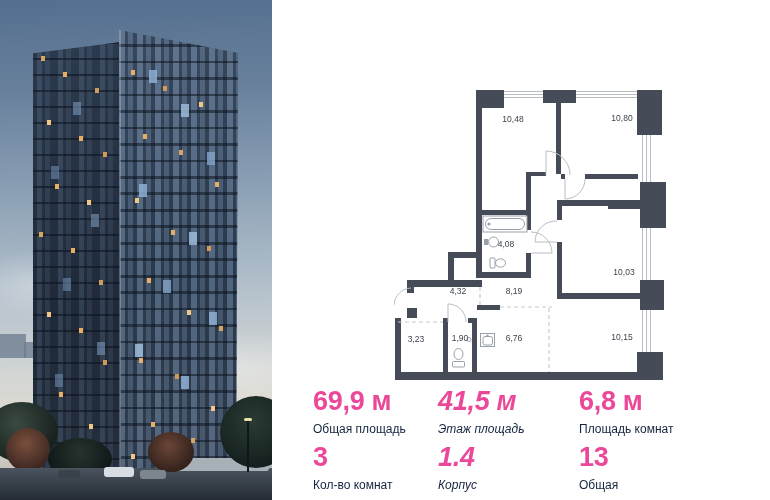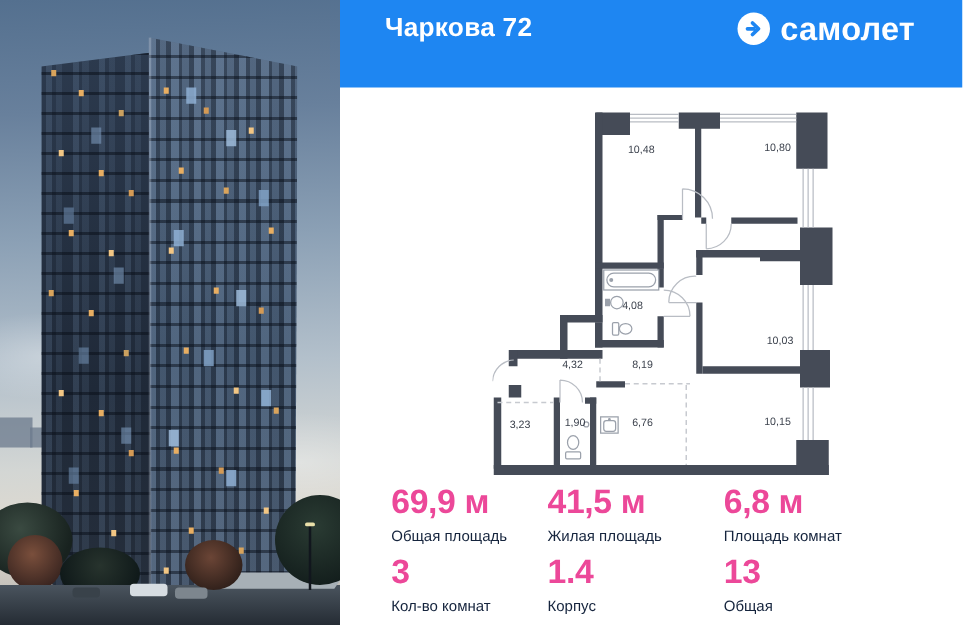--- a/index.html
+++ b/index.html
@@ -82,21 +82,21 @@
   .title{position:absolute;left:36px;top:11px;font-size:21px;font-weight:700;
       color:#ffffff;letter-spacing:.2px;}
   .brand{position:absolute;right:38px;top:10px;display:flex;align-items:center;gap:8px;}
   .brand-circle{width:26px;height:26px;border-radius:50%;background:#ffffff;
       display:flex;align-items:center;justify-content:center;}
   .brand-text{color:#ffffff;font-size:26px;font-weight:700;letter-spacing:.2px;line-height:1;}
   .plan-wrap{position:absolute;left:122px;top:88px;width:276px;height:296px;}
   .stat{position:absolute;}
   .stat .value{font-size:27px;font-weight:700;color:#ec4899;line-height:1;letter-spacing:-.3px;}
   .stat .label{font-size:12px;color:#15243d;margin-top:7px;}
-  .s-c1{left:41px;}  .s-c2{left:166px;}  .s-c3{left:291px;margin-left:16px;}
+  .s-c1{left:41px;}  .s-c2{left:166px;font-style:italic;}  .s-c3{left:291px;margin-left:16px;}
   .s-r1{top:388px;}  .s-r2{top:444px;}
   svg text{font-family:"Liberation Sans",sans-serif;}
 </style>
 </head>
 <body>
 
 <div class="photo">
   <div class="cloud c1"></div>
   <div class="cloud c2"></div>
   <div class="city-block cb1"></div>
@@ -116,31 +116,20 @@
   <div class="tree t3"></div>
   <div class="tree t4"></div>
   <div class="car car1"></div>
   <div class="car car2"></div>
   <div class="car car3"></div>
   <div class="lamp"></div>
 </div>
 
 <div class="panel">
 
-  <div class="header">
-    <div class="title">Чаркова 72</div>
-    <div class="brand">
-      <div class="brand-circle">
-        <svg width="16" height="16" viewBox="-8 -8 16 16">
-          <path d="M-5,0 L0,0 M-1,-4.6 L3.8,0 L-1,4.6" fill="none" stroke="#1e86f2" stroke-width="3" stroke-linecap="round" stroke-linejoin="round"></path>
-        </svg>
-      </div>
-      <div class="brand-text">самолет</div>
-    </div>
-  </div>
 
   <div class="plan-wrap">
     <svg width="276" height="296" viewBox="0 0 276 296">
 
       <g fill="#454b57">
         <rect x="83" y="2" width="27" height="18"></rect>
         <rect x="149" y="2" width="33" height="13"></rect>
         <rect x="243" y="2" width="25" height="45"></rect>
         <rect x="82" y="2" width="6" height="168"></rect>
         <rect x="54" y="164" width="34" height="6"></rect>
@@ -228,21 +217,21 @@
       </g>
     </svg>
   </div>
 
   <div class="stat s-c1 s-r1">
     <div class="value">69,9 м</div>
     <div class="label">Общая площадь</div>
   </div>
   <div class="stat s-c2 s-r1">
     <div class="value">41,5 м</div>
-    <div class="label">Жилая площадь</div>
+    <div class="label">Этаж площадь</div>
   </div>
   <div class="stat s-c3 s-r1">
     <div class="value">6,8 м</div>
     <div class="label">Площадь комнат</div>
   </div>
   <div class="stat s-c1 s-r2">
     <div class="value">3</div>
     <div class="label">Кол-во комнат</div>
   </div>
   <div class="stat s-c2 s-r2">

